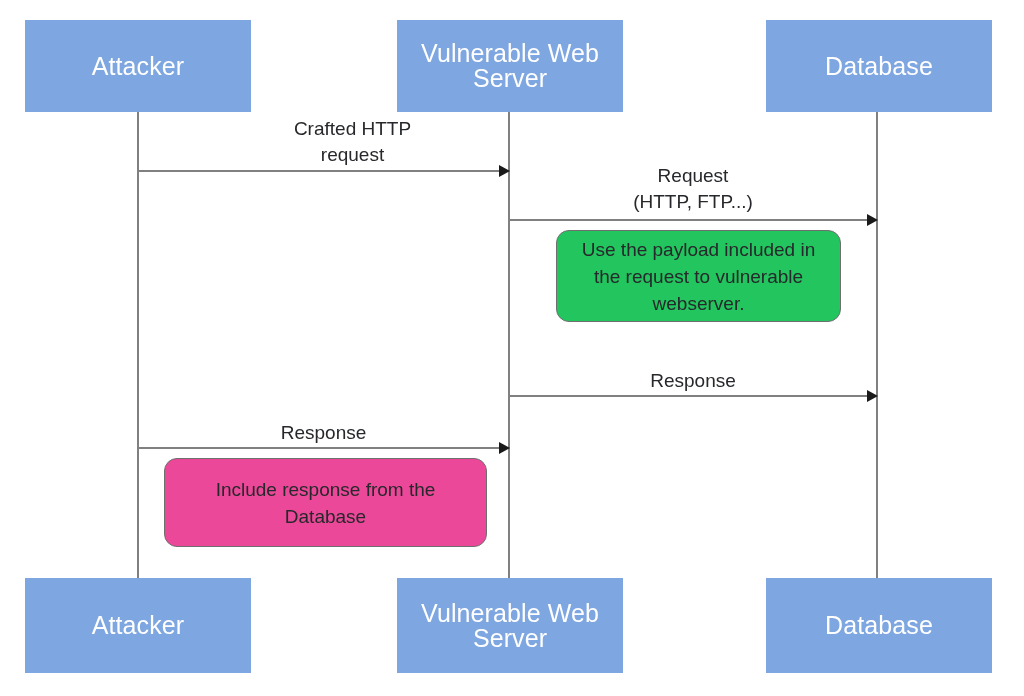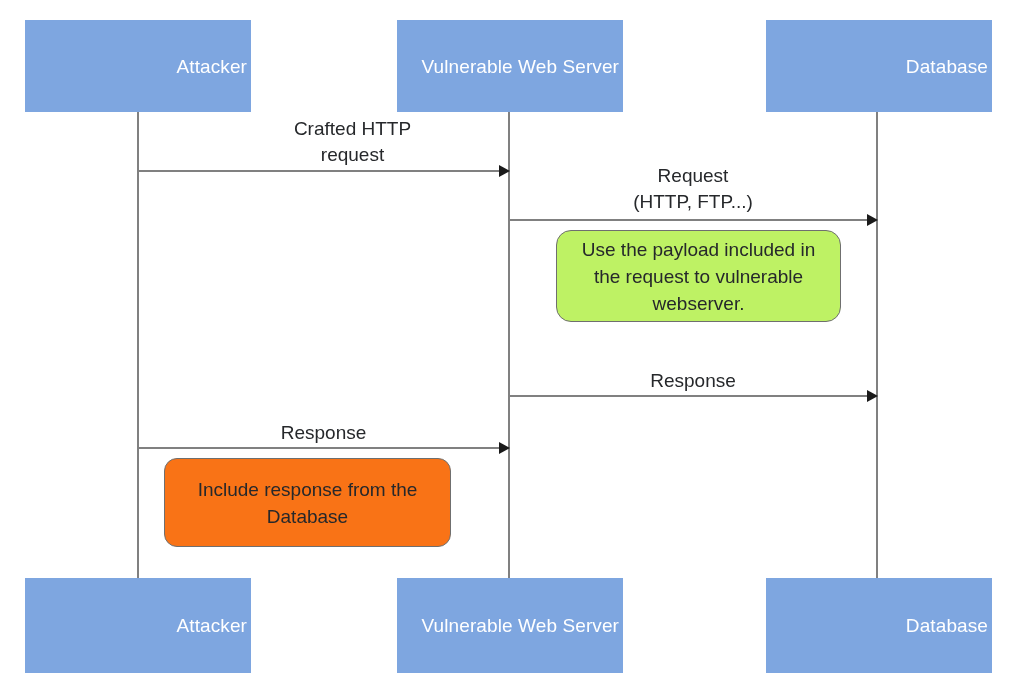--- a/index.html
+++ b/index.html
@@ -19,28 +19,28 @@
     background: #ffffff;
     overflow: hidden;
   }
 
   
   .participant-box {
     position: absolute;
     box-sizing: border-box;
     display: flex;
     align-items: center;
-    justify-content: flex-end;
+    justify-content: center;
     text-align: center;
     color: #ffffff;
-    font-size: 19px;
+    font-size: 25px;
     line-height: 25px;
     font-weight: 400;
     letter-spacing: 0.1px;
-    padding: 2px 4px;
+    padding: 2px 15px;
     user-select: none;
   }
 
   
   .lifeline {
     position: absolute;
     width: 2px;
     background: #808080;
   }
 
@@ -141,24 +141,24 @@
         <div class="msg-label" style="top: -27px; color: rgb(38, 40, 43);">Response</div>
       </div>
       <div class="message" style="left: 138px; top: 447px; width: 371px;">
         <div class="line" style="background: rgb(128, 128, 128);"></div>
         <div class="arrowhead right" style="border-left-color: rgb(26, 26, 26);"></div>
         <div class="msg-label" style="top: -27px; color: rgb(38, 40, 43);">Response</div>
       </div>
     </div>
 
   <div id="notes">
-      <div class="note-box" style="left: 556px; top: 230px; width: 285px; height: 92px; background: #bef264; border-color: rgb(111, 111, 111); color: rgb(38, 40, 43); border-radius: 15px;">
+      <div class="note-box" style="left: 556px; top: 230px; width: 285px; height: 92px; background: #22c55e; border-color: rgb(111, 111, 111); color: rgb(38, 40, 43);">
         <span>Use the payload included in the request to vulnerable webserver.</span>
       </div>
-      <div class="note-box" style="left: 164px; top: 458px; width: 287px; height: 89px; background: #f97316; border-color: rgb(111, 111, 111); color: rgb(38, 40, 43); justify-content: flex-end;">
+      <div class="note-box" style="left: 164px; top: 458px; width: 323px; height: 89px; background: #ec4899; border-color: rgb(111, 111, 111); color: rgb(38, 40, 43); justify-content: flex-end;">
         <span>Include response from the Database</span>
       </div>
     </div>
 
   <div id="footer-boxes">
       <div class="participant-box" style="left: 25px; top: 578px; width: 226px; height: 95px; background: rgb(126, 166, 224); color: rgb(255, 255, 255);">
         <span>Attacker</span>
       </div>
       <div class="participant-box" style="left: 397px; top: 578px; width: 226px; height: 95px; background: rgb(126, 166, 224); color: rgb(255, 255, 255);">
         <span>Vulnerable Web Server</span>

